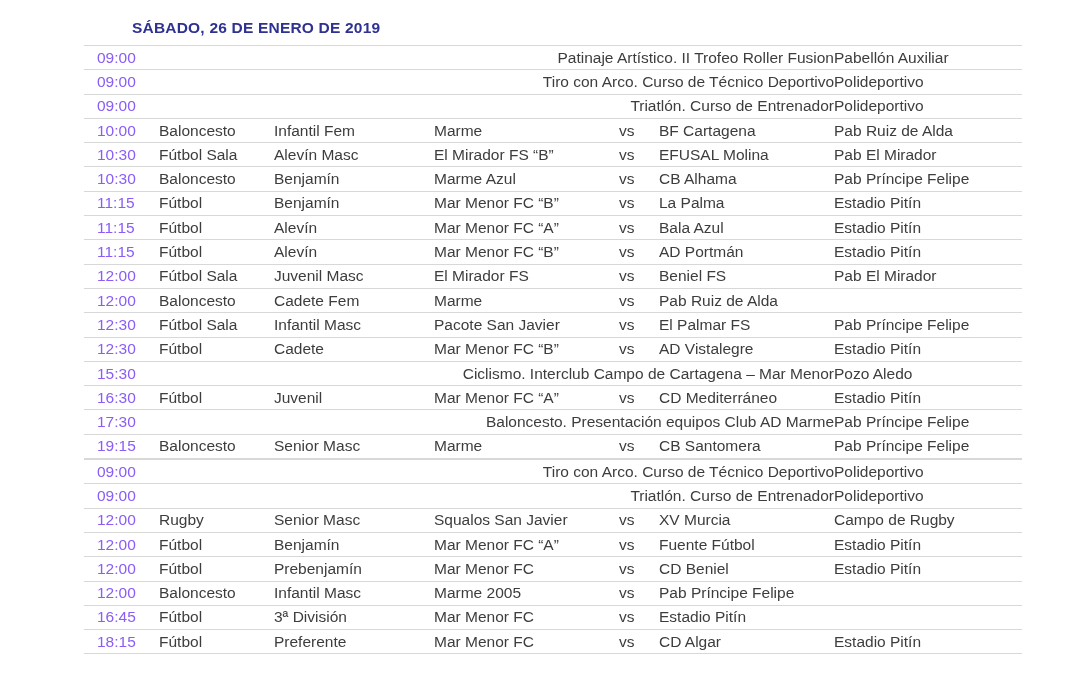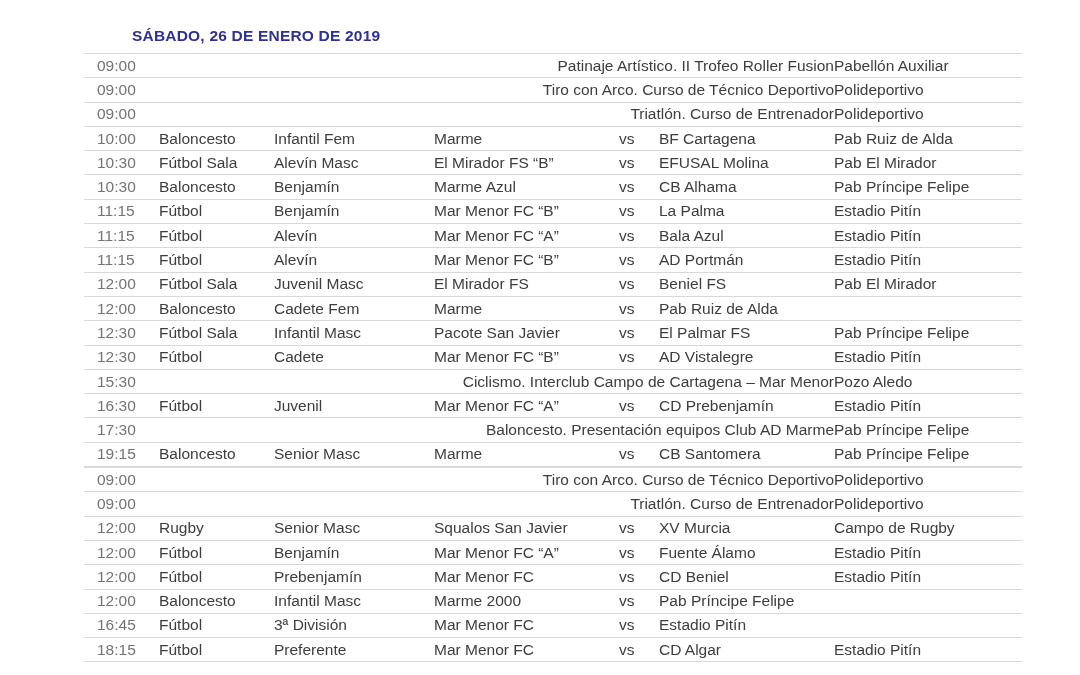--- a/index.html
+++ b/index.html
@@ -18,21 +18,21 @@
     -webkit-font-smoothing: antialiased;
   }
   .schedule {
     position: absolute;
     left: 84px;
     top: 0;
     width: 938px;
   }
   .day-block:first-child .day-title {
     padding-top: 13px;
-    margin: 12px 0 6px 0;
+    margin: 4px 0 6px 0;
   }
   .day-title {
     font-weight: bold;
     color: #2e3192;
     font-size: 15.5px;
     line-height: 22px;
     padding-left: 48px;
     margin: 22px 0 0 0;
     letter-spacing: 0.2px;
   }
@@ -43,21 +43,21 @@
     display: grid;
     grid-template-columns: 75px 115px 160px 185px 40px 175px 1fr;
     align-items: center;
     height: 24.3px;
     box-sizing: border-box;
     border-top: 1px solid #d8d8d8;
     white-space: nowrap;
   }
   .cell { overflow: visible; }
   .time {
-    color: #737373;
+    color: #8b5cf6;
     padding-left: 13px;
   }
   .event-desc {
     grid-column: 2 / 7;
     text-align: right;
   }
 </style>
 </head>
 <body>
 
@@ -187,21 +187,21 @@
     <div class="cell event-desc">Ciclismo. Interclub Campo de Cartagena – Mar Menor</div>
     <div class="cell">Pozo Aledo</div>
   </div>
 
   <div class="row">
     <div class="cell time">16:30</div>
     <div class="cell">Fútbol</div>
     <div class="cell">Juvenil</div>
     <div class="cell">Mar Menor FC “A”</div>
     <div class="cell">vs</div>
-    <div class="cell">CD Prebenjamín</div>
+    <div class="cell">CD Mediterráneo</div>
     <div class="cell">Estadio Pitín</div>
   </div>
 
   <div class="row">
     <div class="cell time">17:30</div>
     <div class="cell event-desc">Baloncesto. Presentación equipos Club AD Marme</div>
     <div class="cell">Pab Príncipe Felipe</div>
   </div>
 
   <div class="row">
@@ -239,39 +239,39 @@
     <div class="cell">XV Murcia</div>
     <div class="cell">Campo de Rugby</div>
   </div>
 
   <div class="row">
     <div class="cell time">12:00</div>
     <div class="cell">Fútbol</div>
     <div class="cell">Benjamín</div>
     <div class="cell">Mar Menor FC “A”</div>
     <div class="cell">vs</div>
-    <div class="cell">Fuente Álamo</div>
+    <div class="cell">Fuente Fútbol</div>
     <div class="cell">Estadio Pitín</div>
   </div>
 
   <div class="row">
     <div class="cell time">12:00</div>
     <div class="cell">Fútbol</div>
     <div class="cell">Prebenjamín</div>
     <div class="cell">Mar Menor FC</div>
     <div class="cell">vs</div>
     <div class="cell">CD Beniel</div>
     <div class="cell">Estadio Pitín</div>
   </div>
 
   <div class="row">
     <div class="cell time">12:00</div>
     <div class="cell">Baloncesto</div>
     <div class="cell">Infantil Masc</div>
-    <div class="cell">Marme 2000</div>
+    <div class="cell">Marme 2005</div>
     <div class="cell">vs</div>
     <div class="cell">Pab Príncipe Felipe</div>
   </div>
 
   <div class="row">
     <div class="cell time">16:45</div>
     <div class="cell">Fútbol</div>
     <div class="cell">3ª División</div>
     <div class="cell">Mar Menor FC</div>
     <div class="cell">vs</div>

